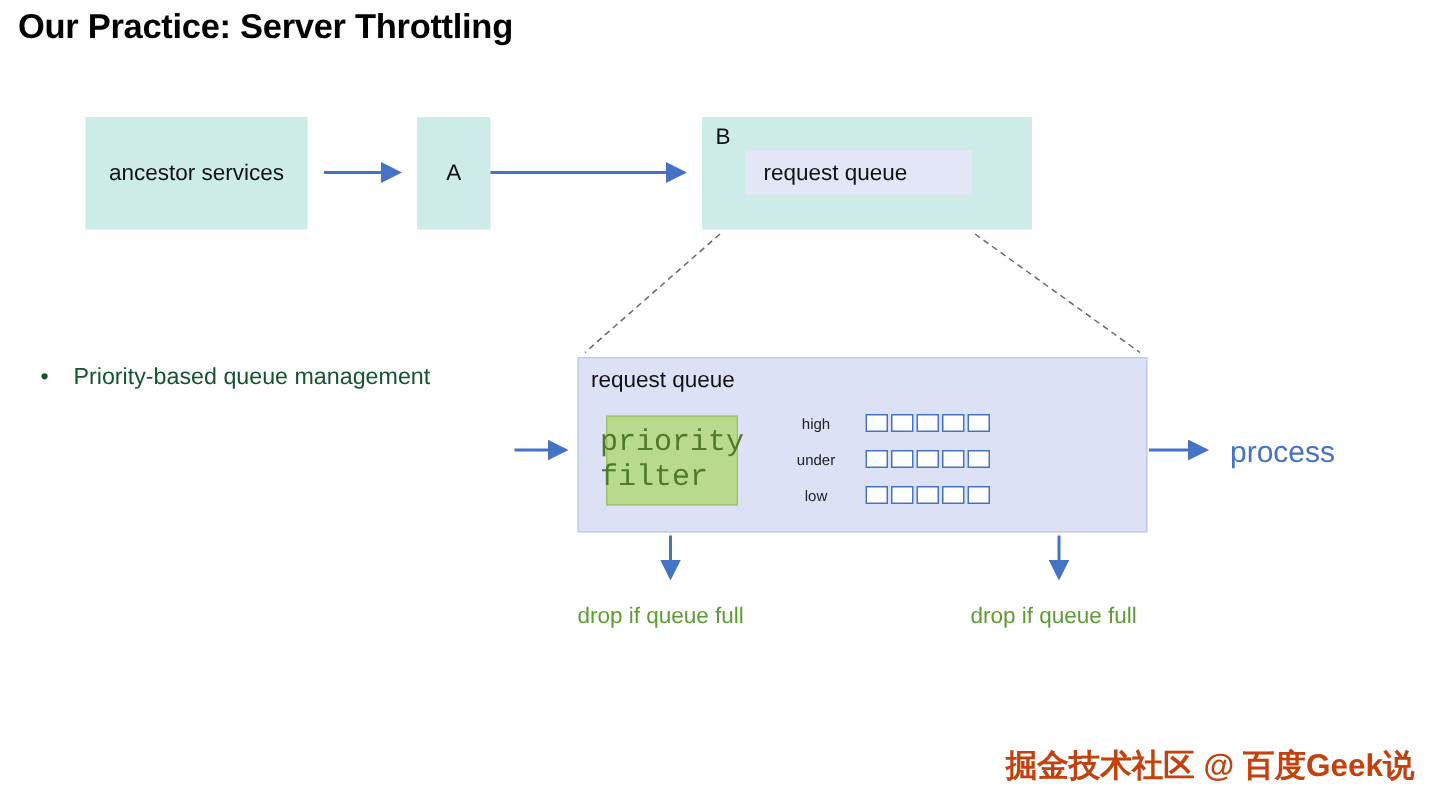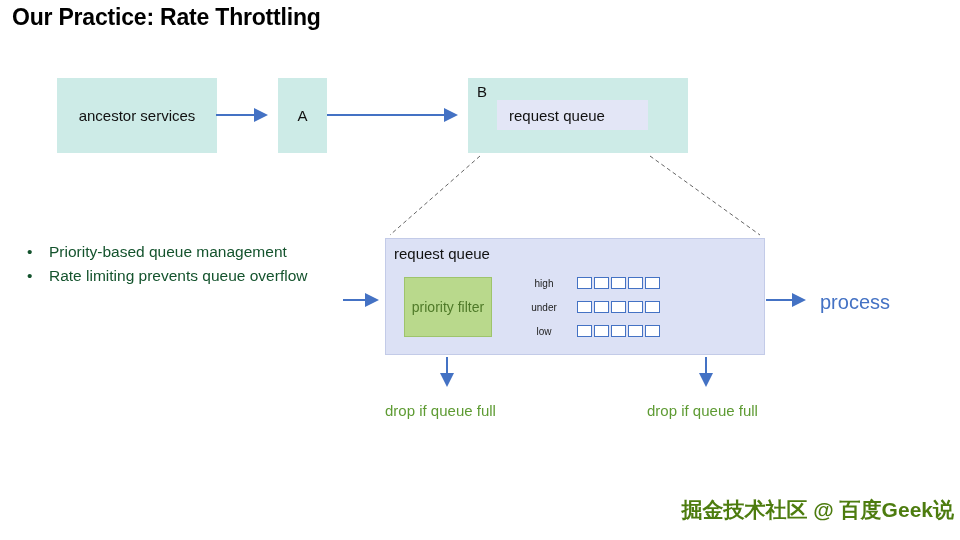--- a/index.html
+++ b/index.html
@@ -6,84 +6,83 @@
   body{width:960px;height:540px;position:relative;overflow:hidden;
        font-family:"Liberation Sans","DejaVu Sans",sans-serif;color:#111;}
   .abs{position:absolute;}
 
   
   .page-title{left:12px;top:4px;font-size:23px;font-weight:bold;color:#000;letter-spacing:-0.2px;}
 
   
   .teal-box{background:var(--teal,#cdebe7);display:flex;align-items:center;justify-content:center;
             font-size:15px;color:#111;}
-  .ancestor-box{left:57px;top:78px;width:160px;height:75px;}
+  .ancestor-box{left:57px;top:78px;width:148px;height:75px;}
   .a-box{left:278px;top:78px;width:49px;height:75px;}
   .b-box{left:468px;top:78px;width:220px;height:75px;display:block;}
   .b-label{position:absolute;left:9px;top:5px;font-size:15px;color:#111;}
   .b-queue{position:absolute;left:29px;top:22px;width:151px;height:30px;
            background:var(--lavender-inner,#e3e6f6);display:flex;align-items:center;
            padding-left:12px;box-sizing:border-box;font-size:15px;color:#111;}
 
   
   .bullets{left:25px;top:240px;width:285px;list-style:none;margin:0;padding:0;}
   .bullets li{position:relative;padding-left:24px;font-size:15.5px;line-height:24px;
               margin-bottom:0;color:#14532d;}
   .bullets li::before{content:"\2022";position:absolute;left:2px;top:0;}
 
   
   .detail-box{left:385px;top:238px;width:380px;height:117px;
               background:var(--lavender,#dce1f5);border:1px solid #c3cbe8;box-sizing:border-box;}
   .detail-title{position:absolute;left:8px;top:6px;font-size:15px;color:#111;}
   .green-box{position:absolute;background:var(--green-fill,#b9d98c);
              border:1px solid var(--green-border,#9ec46c);box-sizing:border-box;
-             display:flex;align-items:center;justify-content:center;text-align:center;
-             font-size:14px;color:var(--green-text,#4f7a28);padding:4px;}
+             display:flex;align-items:center;justify-content:center;
+             font-size:20px;color:var(--green-text,#4f7a28);padding:4px;font-family:Liberation Mono, monospace;}
   .pf-box{left:18px;top:38px;width:88px;height:60px;}
   .rl-box{left:277px;top:38px;width:88px;height:60px;}
   .qrows{position:absolute;left:105px;top:38px;}
   .qrow{display:flex;align-items:center;height:13px;margin-bottom:11px;}
   .qlabel{width:50px;text-align:center;padding-right:8px;font-size:10px;color:#222;padding-left:28px;}
   .qcell{display:inline-block;width:15px;height:12px;background:#fff;
          border:1px solid var(--blue,#4472c4);margin-right:2px;box-sizing:border-box;}
 
   
   .process-label{left:820px;top:291px;font-size:20px;color:var(--blue,#4472c4);}
   .drop-left{left:385px;top:400px;width:150px;font-size:15px;line-height:21px;
              color:var(--drop-green,#5e9b33);}
   .drop-right{left:647px;top:400px;width:112px;font-size:15px;line-height:21px;
               color:var(--drop-green,#5e9b33);}
 
   
-  .watermark{right:6px;bottom:16px;font-size:21px;font-weight:600;color:#4d7c0f;}
+  .watermark{right:17px;bottom:16px;font-size:21px;font-weight:600;color:#c2410c;}
 
   
   .overlay{position:absolute;left:0;top:0;width:960px;height:540px;pointer-events:none;}
 </style>
 </head>
 <body>
 
-<div class="abs page-title">Our Practice: Rate Throttling</div>
+<div class="abs page-title">Our Practice: Server Throttling</div>
 
 <div class="abs teal-box ancestor-box">
   <span>ancestor services</span>
 </div>
 <div class="abs teal-box a-box">
   <span>A</span>
 </div>
 <div class="abs teal-box b-box">
   <div class="b-label">B</div>
   <div class="b-queue">
     <span>request queue</span>
   </div>
 </div>
 
 <ul class="abs bullets">
   <li>Priority-based queue management</li>
-  <li>Rate limiting prevents queue overflow</li>
 </ul>
 
 <div class="abs detail-box">
   <div class="detail-title">request queue</div>
   <div class="green-box pf-box">priority filter</div>
   <div class="qrows">
     <div class="qrow">
       <span class="qlabel">high</span>
       <span class="qcells"><span class="qcell"></span><span class="qcell"></span><span class="qcell"></span><span class="qcell"></span><span class="qcell"></span></span>
     </div>

